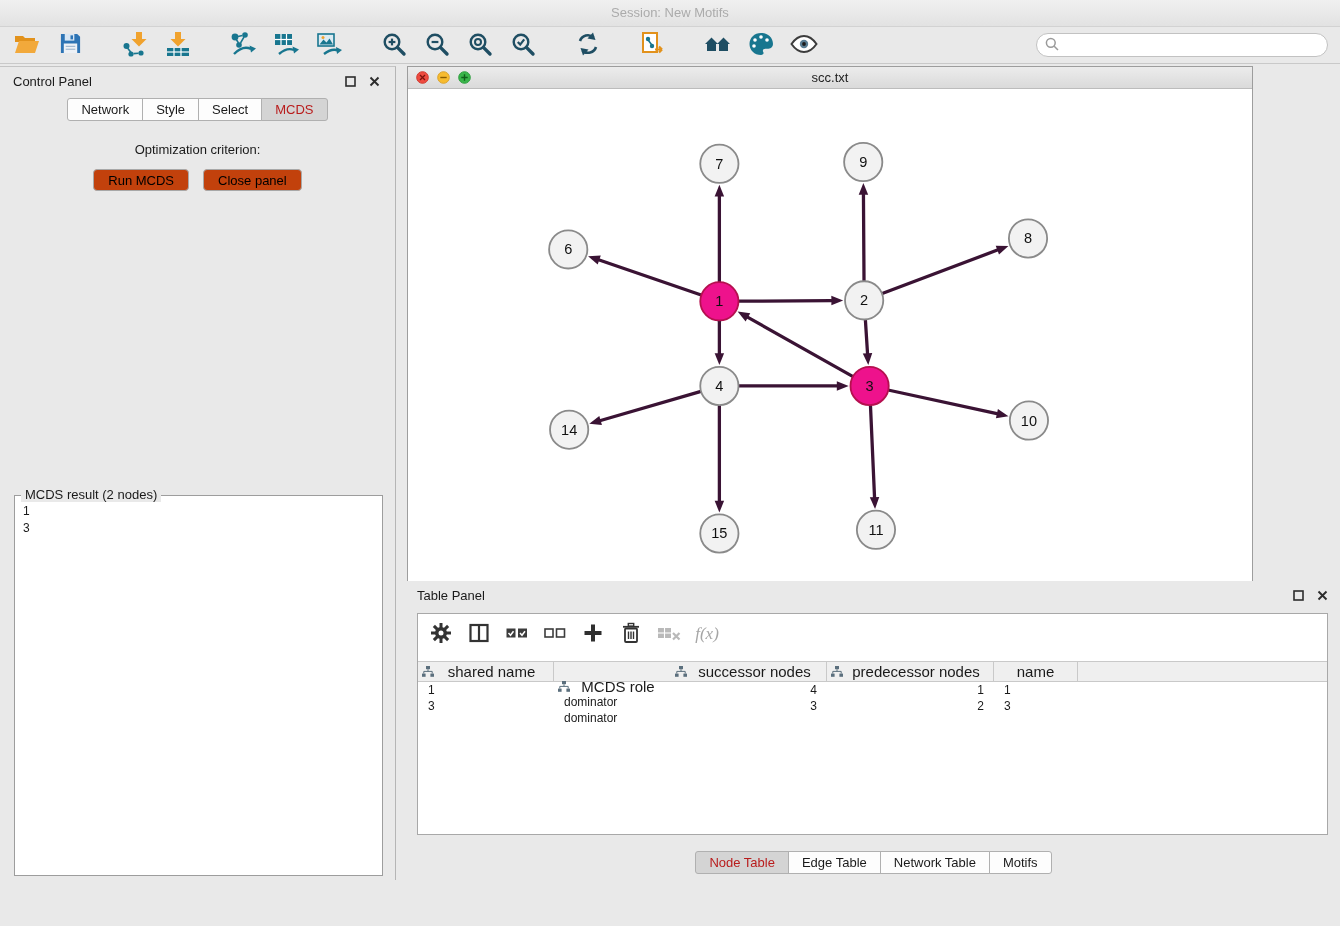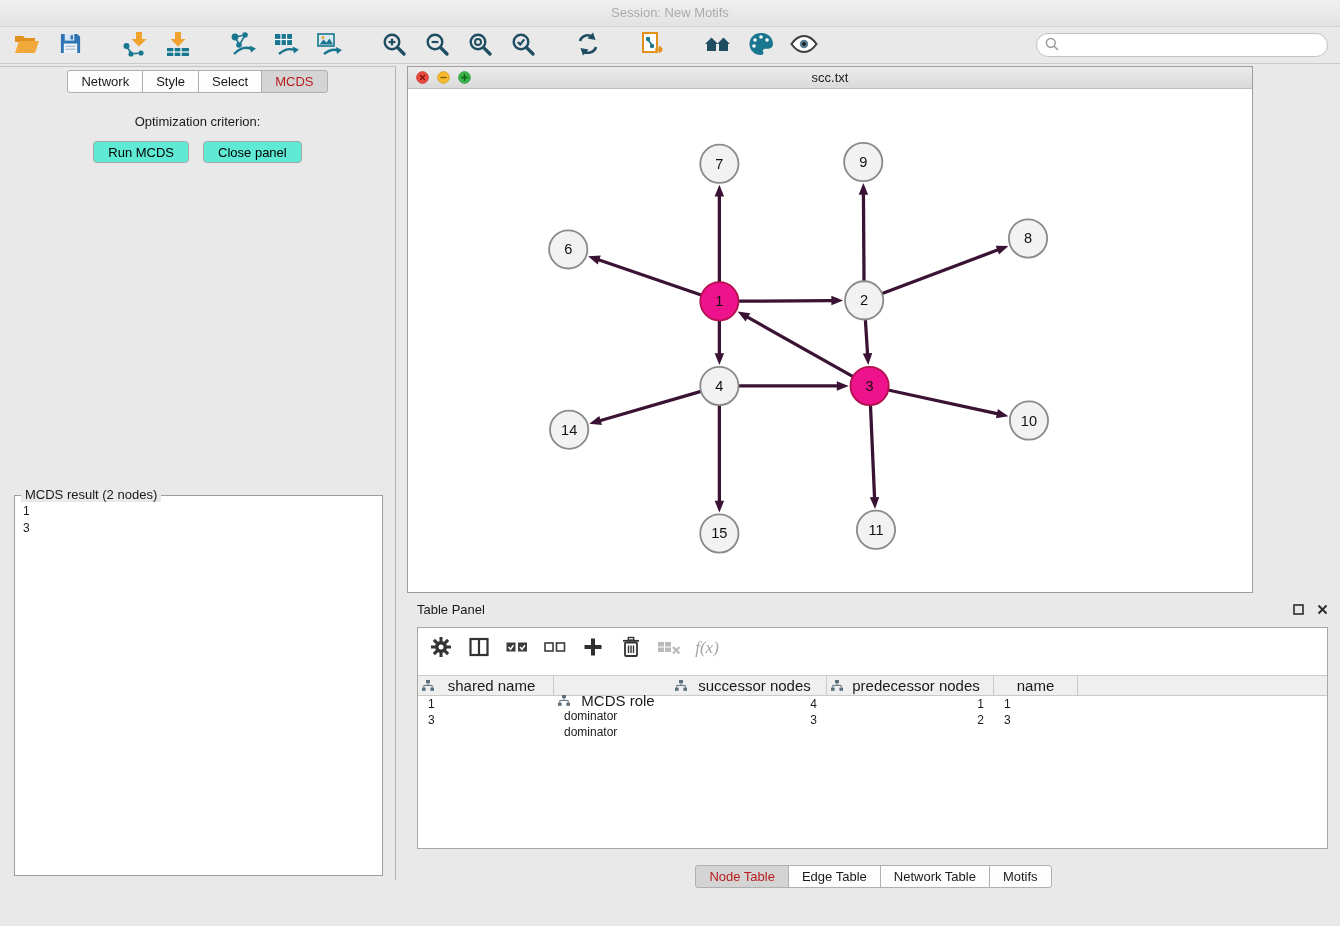--- a/index.html
+++ b/index.html
@@ -31,39 +31,39 @@
   .tab{font-size:13px;padding:3px 13px;background:#fdfdfd;border:1px solid #b0b0b0;margin-left:-1px;white-space:nowrap;}
   .tab:first-child{border-radius:3px 0 0 3px;margin-left:0;}
   .tab:last-child{border-radius:0 3px 3px 0;}
   .tab.active{background:#d4d4d4;color:#b91c1c;}
   .cp-body{padding-top:21px;text-align:center;}
   .opt-label{font-size:13px;margin-bottom:11px;}
   .dropdown{margin:0 auto;width:312px;height:23px;background:#fff;border:1px solid #a8a8a8;border-radius:4px;
     display:flex;align-items:center;font-size:13px;padding:0 8px;position:relative;text-align:left;box-sizing:border-box;}
   .dropdown .chevrons{position:absolute;right:5px;top:3px;}
   .cp-buttons{margin-top:12px;display:flex;justify-content:center;gap:14px;}
-  .btn{font-size:13px;background:#5eead4;border:1px solid #a8a8a8;border-radius:4px;padding:0 14px;height:22px;
+  .btn{font-size:13px;background:#c2410c;border:1px solid #a8a8a8;border-radius:4px;padding:0 14px;height:22px;
     display:inline-flex;align-items:center;font-family:inherit;}
   .result-box{position:absolute;left:14px;right:12px;top:428px;bottom:4px;background:#fff;border:1px solid #9d9d9d;}
   .result-legend{position:absolute;top:-9px;left:6px;background:#e9e9e9;padding:0 4px;font-size:13px;}
   .result-lines{padding:7px 8px;font-size:12px;line-height:17px;text-align:left;}
 
   
   .network-window{position:absolute;left:407px;top:66px;width:846px;height:527px;background:#fff;
     border:1px solid #9d9d9d;box-sizing:border-box;}
   .nw-titlebar{height:21px;background:linear-gradient(#ececec,#dadada);border-bottom:1px solid #bcbcbc;
     position:relative;display:flex;align-items:center;justify-content:center;font-size:13px;color:#222;}
   .traffic{position:absolute;left:8px;top:4px;display:flex;gap:8px;}
   .traffic span{display:flex;}
   .nw-canvas{position:absolute;left:0;right:0;top:21px;bottom:0;}
   svg.graph{display:block;width:100%;height:100%;}
   svg.graph text{font-family:"Liberation Sans",sans-serif;}
 
   
-  .table-panel{position:absolute;left:407px;top:595px;width:933px;height:293px;background:#e9e9e9;}
+  .table-panel{position:absolute;left:407px;top:581px;width:933px;height:293px;background:#e9e9e9;}
   .tp-header{height:28px;display:flex;align-items:center;padding:0 10px;font-size:13px;}
   .tp-header .spacer{flex:1;}
   .tp-main{position:absolute;left:10px;width:911px;top:32px;height:222px;background:#fff;border:1px solid #a8a8a8;box-sizing:border-box;}
   .tp-toolbar{height:40px;display:flex;align-items:center;padding:0 9px;}
   .tp-tool{width:28px;height:28px;display:flex;align-items:center;justify-content:center;margin-right:10px;flex:none;}
   .fx{font-family:"Liberation Serif",serif;font-style:italic;font-size:17px;color:#a6a6a6;}
   .thead{display:flex;height:19px;background:#efefef;border-top:1px solid #c9c9c9;border-bottom:1px solid #c9c9c9;
     font-size:15px;margin-top:7px;}
   .th{display:flex;align-items:center;border-right:1px solid #c9c9c9;padding:0 4px;box-sizing:border-box;}
   .th .lbl{flex:1;text-align:center;}
@@ -232,20 +232,34 @@
     <div class="search-box">
       <span><svg width="14" height="14" viewBox="0 0 14 14">
             <circle cx="5.8" cy="5.8" r="4.4" fill="none" stroke="#9a9a9a" stroke-width="1.5"></circle>
             <line x1="9.2" y1="9.2" x2="13" y2="13" stroke="#9a9a9a" stroke-width="1.5"></line>
           </svg></span>
       <input value="" style="">
     </div>
   </div>
 
   <div class="control-panel">
+    <div class="panel-header">
+      <span>Control Panel</span>
+      <span class="spacer"></span>
+      <span class="win-icon">
+          <svg width="11" height="11">
+            <rect x="1" y="1" width="9" height="9" fill="none" stroke="#2c2c2c" stroke-width="1.6"></rect>
+          </svg>
+        </span>
+      <span class="win-icon">
+          <svg width="11" height="11">
+            <path d="M1.5 1.5l8 8M9.5 1.5l-8 8" stroke="#2c2c2c" stroke-width="1.9"></path>
+          </svg>
+        </span>
+    </div>
     <div class="cp-tabs">
       <div class="tab">Network</div>
       <div class="tab">Style</div>
       <div class="tab">Select</div>
       <div class="tab active">MCDS</div>
     </div>
     <div class="cp-body">
       <div class="opt-label">Optimization criterion:</div>
       <div class="cp-buttons">
         <button class="btn">Run MCDS</button>

